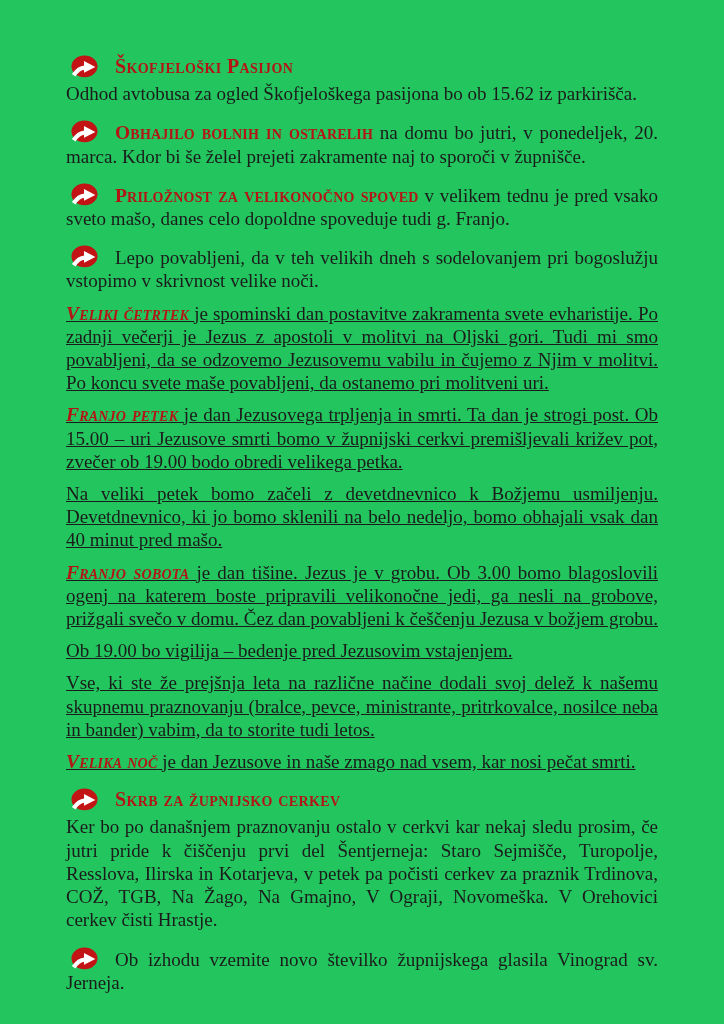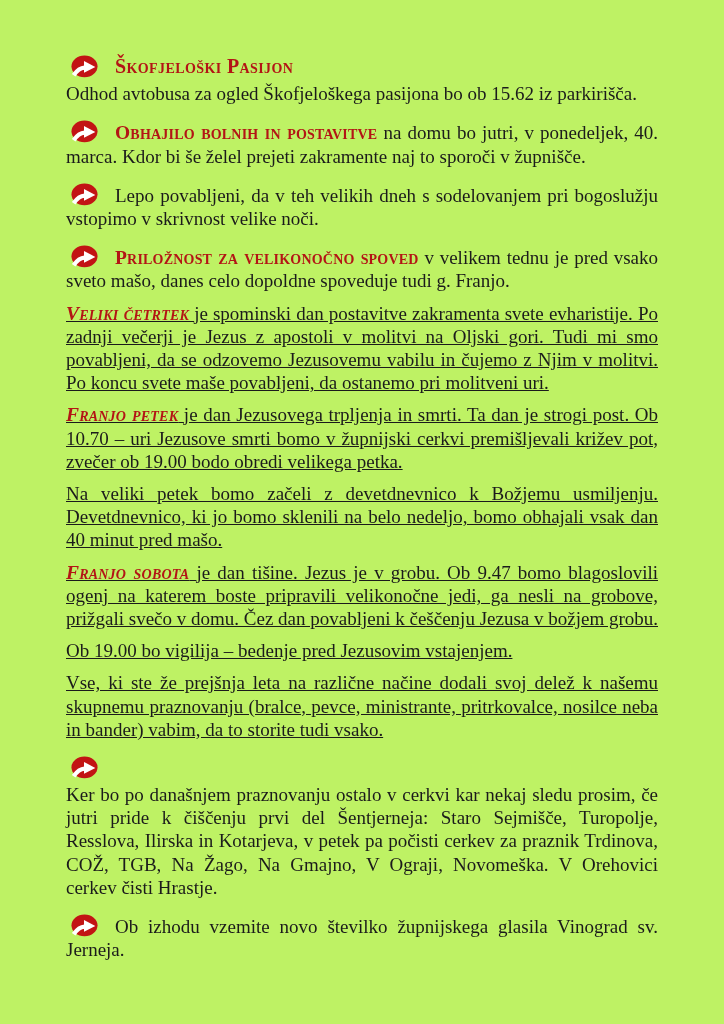--- a/index.html
+++ b/index.html
@@ -3,21 +3,21 @@
 <meta charset="utf-8">
 <style>
   html, body { margin: 0; padding: 0; background: #ffffff; }
   body {
     width: 724px; height: 1024px; overflow: hidden;
     font-family: "Liberation Serif", "DejaVu Serif", serif;
     color: var(--ink, #1b1b1b);
   }
   .page {
     width: 724px; height: 1024px; box-sizing: border-box;
-    padding: 55px 66px 0 66px; background: #bef264;
+    padding: 55px 66px 0 66px; background: #22c55e;
   }
   .block {
     margin: 0; text-align: justify;
     font-size: 19px; line-height: 23.2px;
     color: var(--ink, #1b1b1b);
   }
   .p-gap { padding-top: 9px; text-decoration: underline; }
   .b-gap { padding-top: 15px; }
   .tight { padding-top: 1px; }
   .heading-row {
@@ -57,46 +57,48 @@
             </svg>
           </span>
           <span class="section-title">Škofjeloški Pasijon</span>
         </div>
         <p class="block">Odhod avtobusa za ogled Škofjeloškega pasijona bo ob 15.62 iz parkirišča.</p>
       </section>
       <p class="block b-gap"><span class="bullet"><svg viewBox="0 0 29 24" width="29" height="23" aria-hidden="true">
             <ellipse cx="14.5" cy="11.8" rx="13.6" ry="11.3" fill="#c21414"></ellipse>
             <path d="M3.2,21.2 Q8.5,13.4 14.5,13.2" fill="none" stroke="#ffffff" stroke-width="4.6"></path>
             <polygon points="14,6.2 25.8,12.4 14,18.6" fill="#ffffff"></polygon>
-          </svg></span><span class="lead">Obhajilo bolnih in postavitve</span> <span>na domu bo jutri, v ponedeljek, 40. marca. Kdor bi še želel prejeti zakramente naj to sporoči v župnišče.</span></p>
+          </svg></span><span class="lead">Obhajilo bolnih in ostarelih</span> <span>na domu bo jutri, v ponedeljek, 20. marca. Kdor bi še želel prejeti zakramente naj to sporoči v župnišče.</span></p>
+      <p class="block b-gap"><span class="bullet"><svg viewBox="0 0 29 24" width="29" height="23" aria-hidden="true">
+            <ellipse cx="14.5" cy="11.8" rx="13.6" ry="11.3" fill="#c21414"></ellipse>
+            <path d="M3.2,21.2 Q8.5,13.4 14.5,13.2" fill="none" stroke="#ffffff" stroke-width="4.6"></path>
+            <polygon points="14,6.2 25.8,12.4 14,18.6" fill="#ffffff"></polygon>
+          </svg></span><span class="lead">Priložnost za velikonočno spoved</span> <span>v velikem tednu je pred vsako sveto mašo, danes celo dopoldne spoveduje tudi g. Franjo.</span></p>
       <p class="block b-gap"><span class="bullet"><svg viewBox="0 0 29 24" width="29" height="23" aria-hidden="true">
             <ellipse cx="14.5" cy="11.8" rx="13.6" ry="11.3" fill="#c21414"></ellipse>
             <path d="M3.2,21.2 Q8.5,13.4 14.5,13.2" fill="none" stroke="#ffffff" stroke-width="4.6"></path>
             <polygon points="14,6.2 25.8,12.4 14,18.6" fill="#ffffff"></polygon>
           </svg></span><span>Lepo povabljeni, da v teh velikih dneh s sodelovanjem pri bogoslužju vstopimo v skrivnost velike noči.</span></p>
-      <p class="block b-gap"><span class="bullet"><svg viewBox="0 0 29 24" width="29" height="23" aria-hidden="true">
-            <ellipse cx="14.5" cy="11.8" rx="13.6" ry="11.3" fill="#c21414"></ellipse>
-            <path d="M3.2,21.2 Q8.5,13.4 14.5,13.2" fill="none" stroke="#ffffff" stroke-width="4.6"></path>
-            <polygon points="14,6.2 25.8,12.4 14,18.6" fill="#ffffff"></polygon>
-          </svg></span><span class="lead">Priložnost za velikonočno spoved</span> <span>v velikem tednu je pred vsako sveto mašo, danes celo dopoldne spoveduje tudi g. Franjo.</span></p>
       <p class="block p-gap"><span class="lead ital">Veliki četrtek</span> <span>je spominski dan postavitve zakramenta svete evharistije. Po zadnji večerji je Jezus z apostoli v molitvi na Oljski gori. Tudi mi smo povabljeni, da se odzovemo Jezusovemu vabilu in čujemo z Njim v molitvi. Po koncu svete maše povabljeni, da ostanemo pri molitveni uri.</span></p>
-      <p class="block p-gap"><span class="lead ital">Franjo petek</span> <span>je dan Jezusovega trpljenja in smrti. Ta dan je strogi post. Ob 10.70 – uri Jezusove smrti bomo v župnijski cerkvi premišljevali križev pot, zvečer ob 19.00 bodo obredi velikega petka.</span></p>
+      <p class="block p-gap"><span class="lead ital">Franjo petek</span> <span>je dan Jezusovega trpljenja in smrti. Ta dan je strogi post. Ob 15.00 – uri Jezusove smrti bomo v župnijski cerkvi premišljevali križev pot, zvečer ob 19.00 bodo obredi velikega petka.</span></p>
       <p class="block p-gap">Na veliki petek bomo začeli z devetdnevnico k Božjemu usmiljenju. Devetdnevnico, ki jo bomo sklenili na belo nedeljo, bomo obhajali vsak dan 40 minut pred mašo.</p>
-      <p class="block p-gap"><span class="lead ital">Franjo sobota</span> <span>je dan tišine. Jezus je v grobu. Ob 9.47 bomo blagoslovili ogenj na katerem boste pripravili velikonočne jedi, ga nesli na grobove, prižgali svečo v domu. Čez dan povabljeni k češčenju Jezusa v božjem grobu.</span></p>
+      <p class="block p-gap"><span class="lead ital">Franjo sobota</span> <span>je dan tišine. Jezus je v grobu. Ob 3.00 bomo blagoslovili ogenj na katerem boste pripravili velikonočne jedi, ga nesli na grobove, prižgali svečo v domu. Čez dan povabljeni k češčenju Jezusa v božjem grobu.</span></p>
       <p class="block p-gap">Ob 19.00 bo vigilija – bedenje pred Jezusovim vstajenjem.</p>
-      <p class="block p-gap">Vse, ki ste že prejšnja leta na različne načine dodali svoj delež k našemu skupnemu praznovanju (bralce, pevce, ministrante, pritrkovalce, nosilce neba in bander) vabim, da to storite tudi vsako.</p>
+      <p class="block p-gap">Vse, ki ste že prejšnja leta na različne načine dodali svoj delež k našemu skupnemu praznovanju (bralce, pevce, ministrante, pritrkovalce, nosilce neba in bander) vabim, da to storite tudi letos.</p>
+      <p class="block p-gap"><span class="lead ital">Velika noč</span> <span>je dan Jezusove in naše zmago nad vsem, kar nosi pečat smrti.</span></p>
       <section class="block b-gap">
         <div class="heading-row">
           <span class="bullet">
             <svg viewBox="0 0 29 24" width="29" height="23" aria-hidden="true">
               <ellipse cx="14.5" cy="11.8" rx="13.6" ry="11.3" fill="#c21414"></ellipse>
               <path d="M3.2,21.2 Q8.5,13.4 14.5,13.2" fill="none" stroke="#ffffff" stroke-width="4.6"></path>
               <polygon points="14,6.2 25.8,12.4 14,18.6" fill="#ffffff"></polygon>
             </svg>
           </span>
+          <span class="section-title">Skrb za župnijsko cerkev</span>
         </div>
         <p class="block">Ker bo po današnjem praznovanju ostalo v cerkvi kar nekaj sledu prosim, če jutri pride k čiščenju prvi del Šentjerneja: Staro Sejmišče, Turopolje, Resslova, Ilirska in Kotarjeva, v petek pa počisti cerkev za praznik Trdinova, COŽ, TGB, Na Žago, Na Gmajno, V Ograji, Novomeška. V Orehovici cerkev čisti Hrastje.</p>
       </section>
       <p class="block b-gap"><span class="bullet"><svg viewBox="0 0 29 24" width="29" height="23" aria-hidden="true">
             <ellipse cx="14.5" cy="11.8" rx="13.6" ry="11.3" fill="#c21414"></ellipse>
             <path d="M3.2,21.2 Q8.5,13.4 14.5,13.2" fill="none" stroke="#ffffff" stroke-width="4.6"></path>
             <polygon points="14,6.2 25.8,12.4 14,18.6" fill="#ffffff"></polygon>
           </svg></span><span>Ob izhodu vzemite novo številko župnijskega glasila Vinograd sv. Jerneja.</span></p>
     </div>
 </div>

